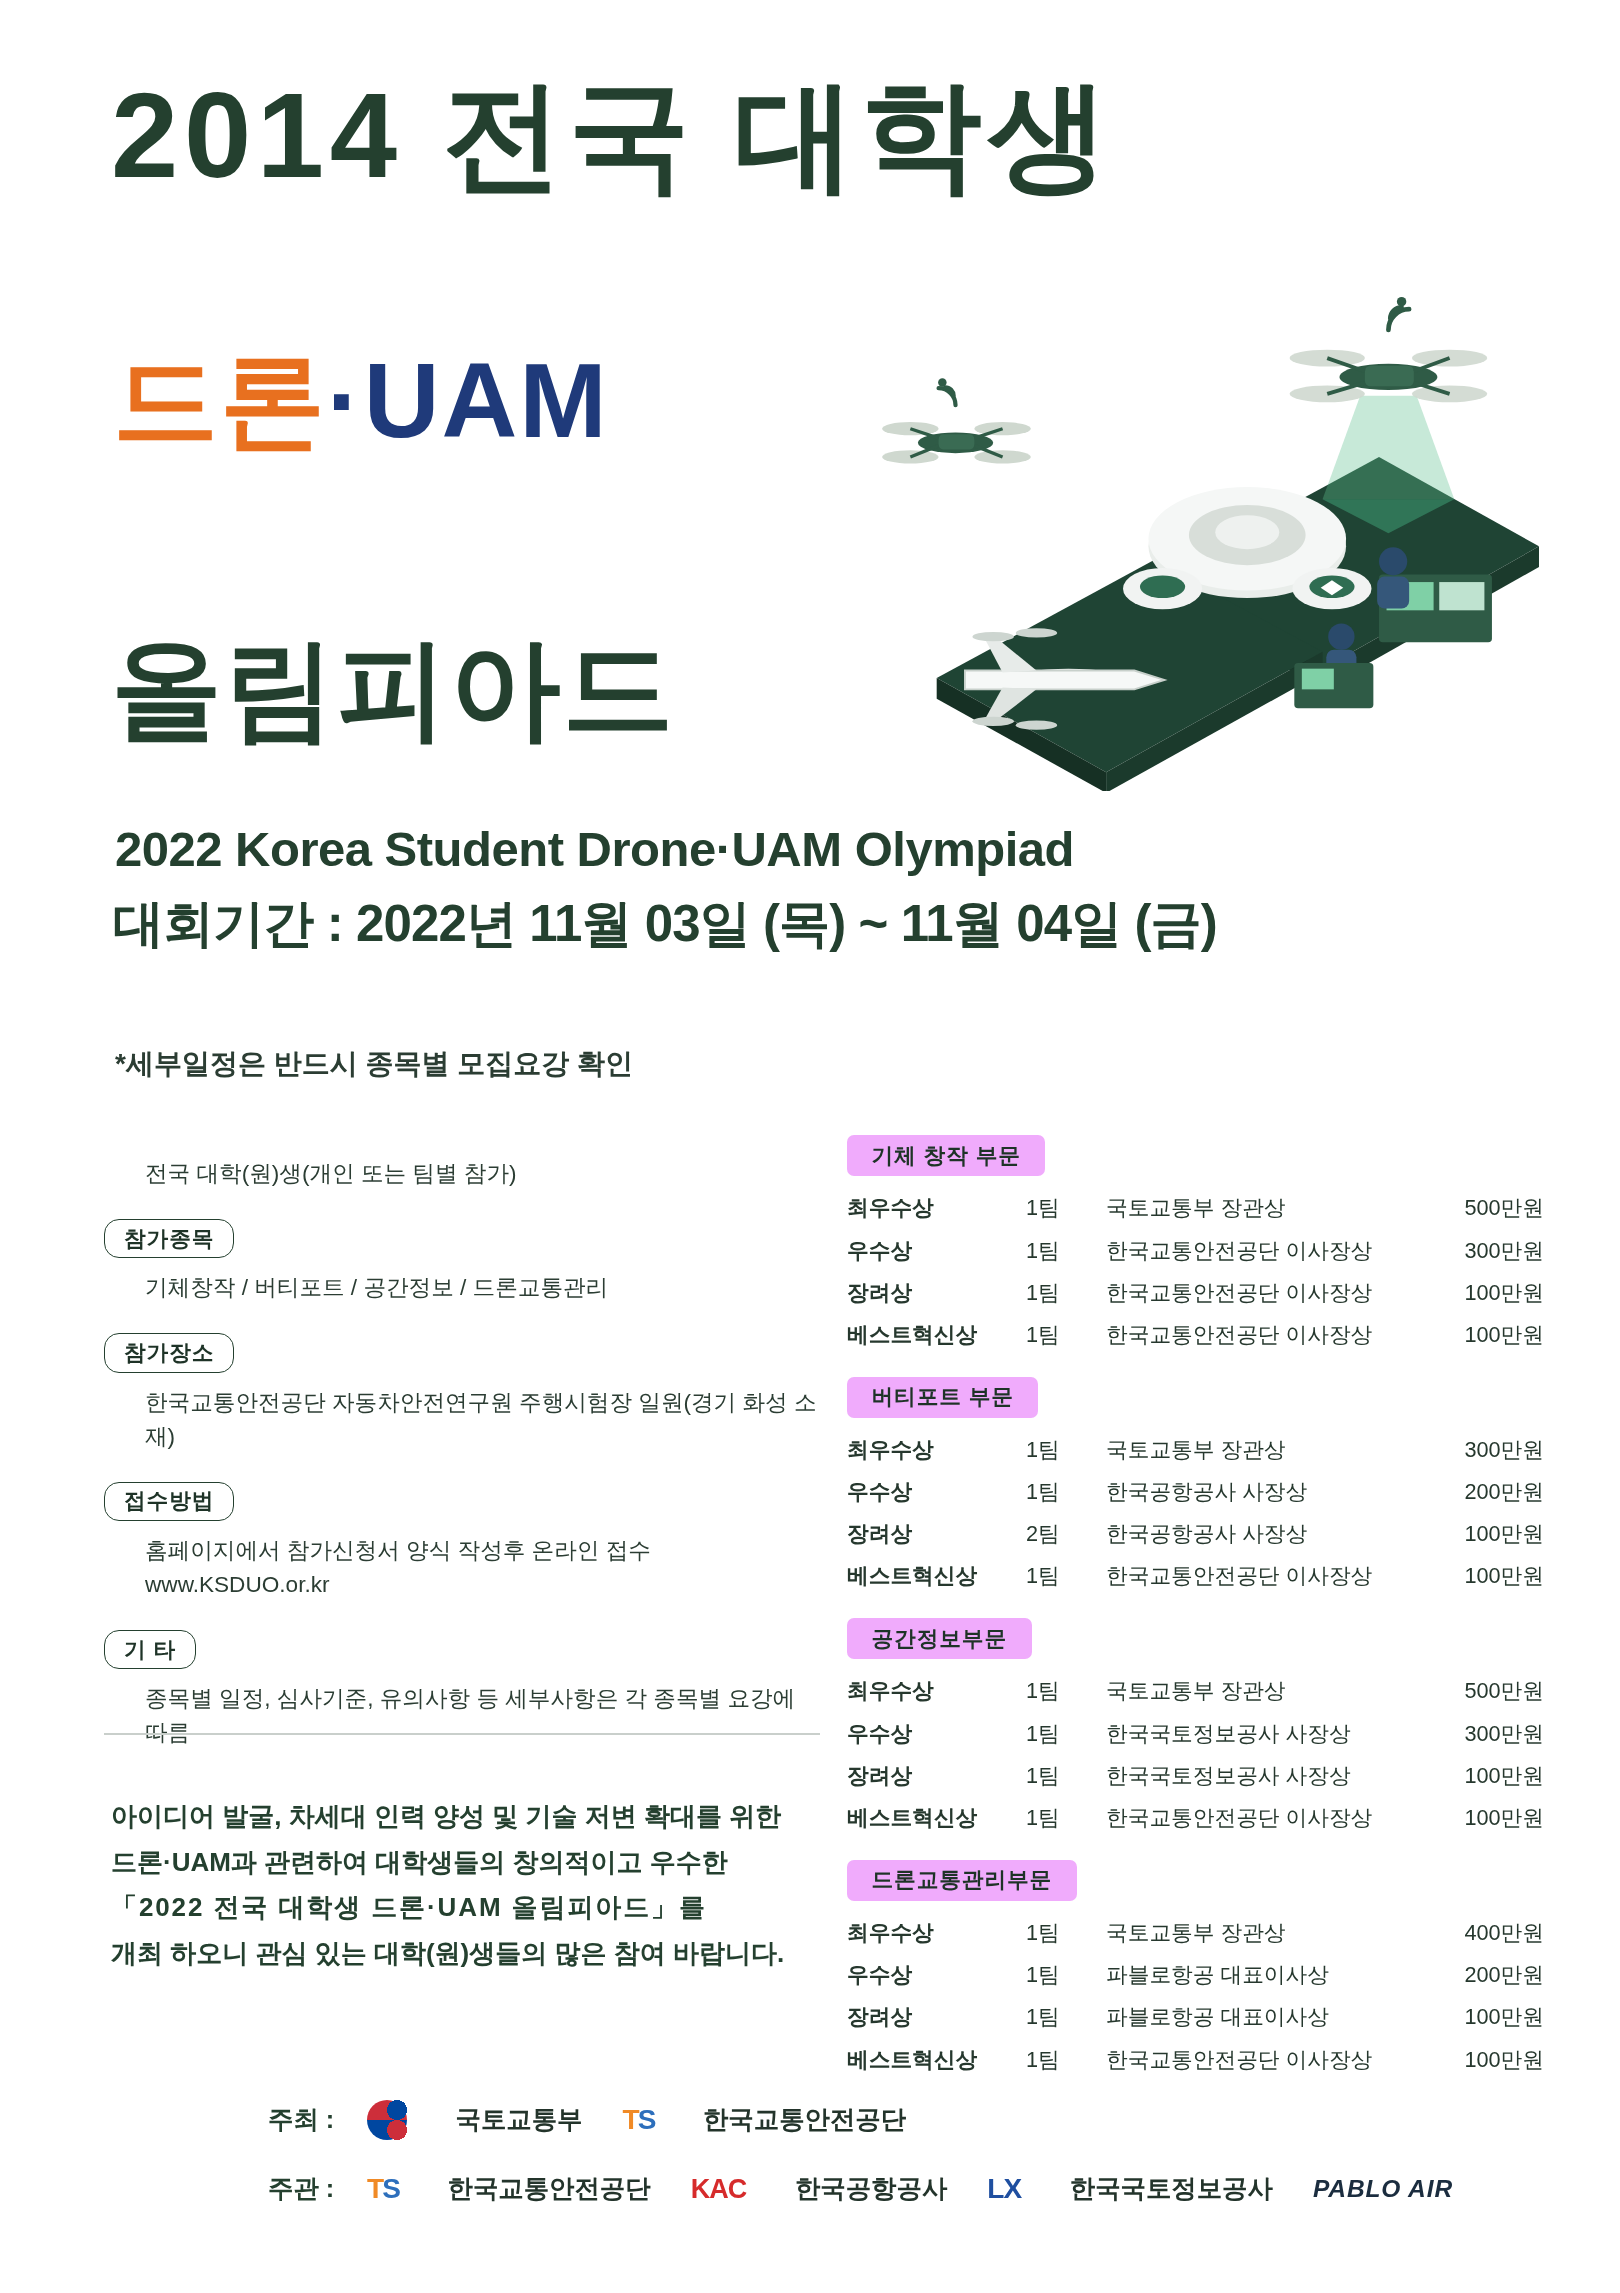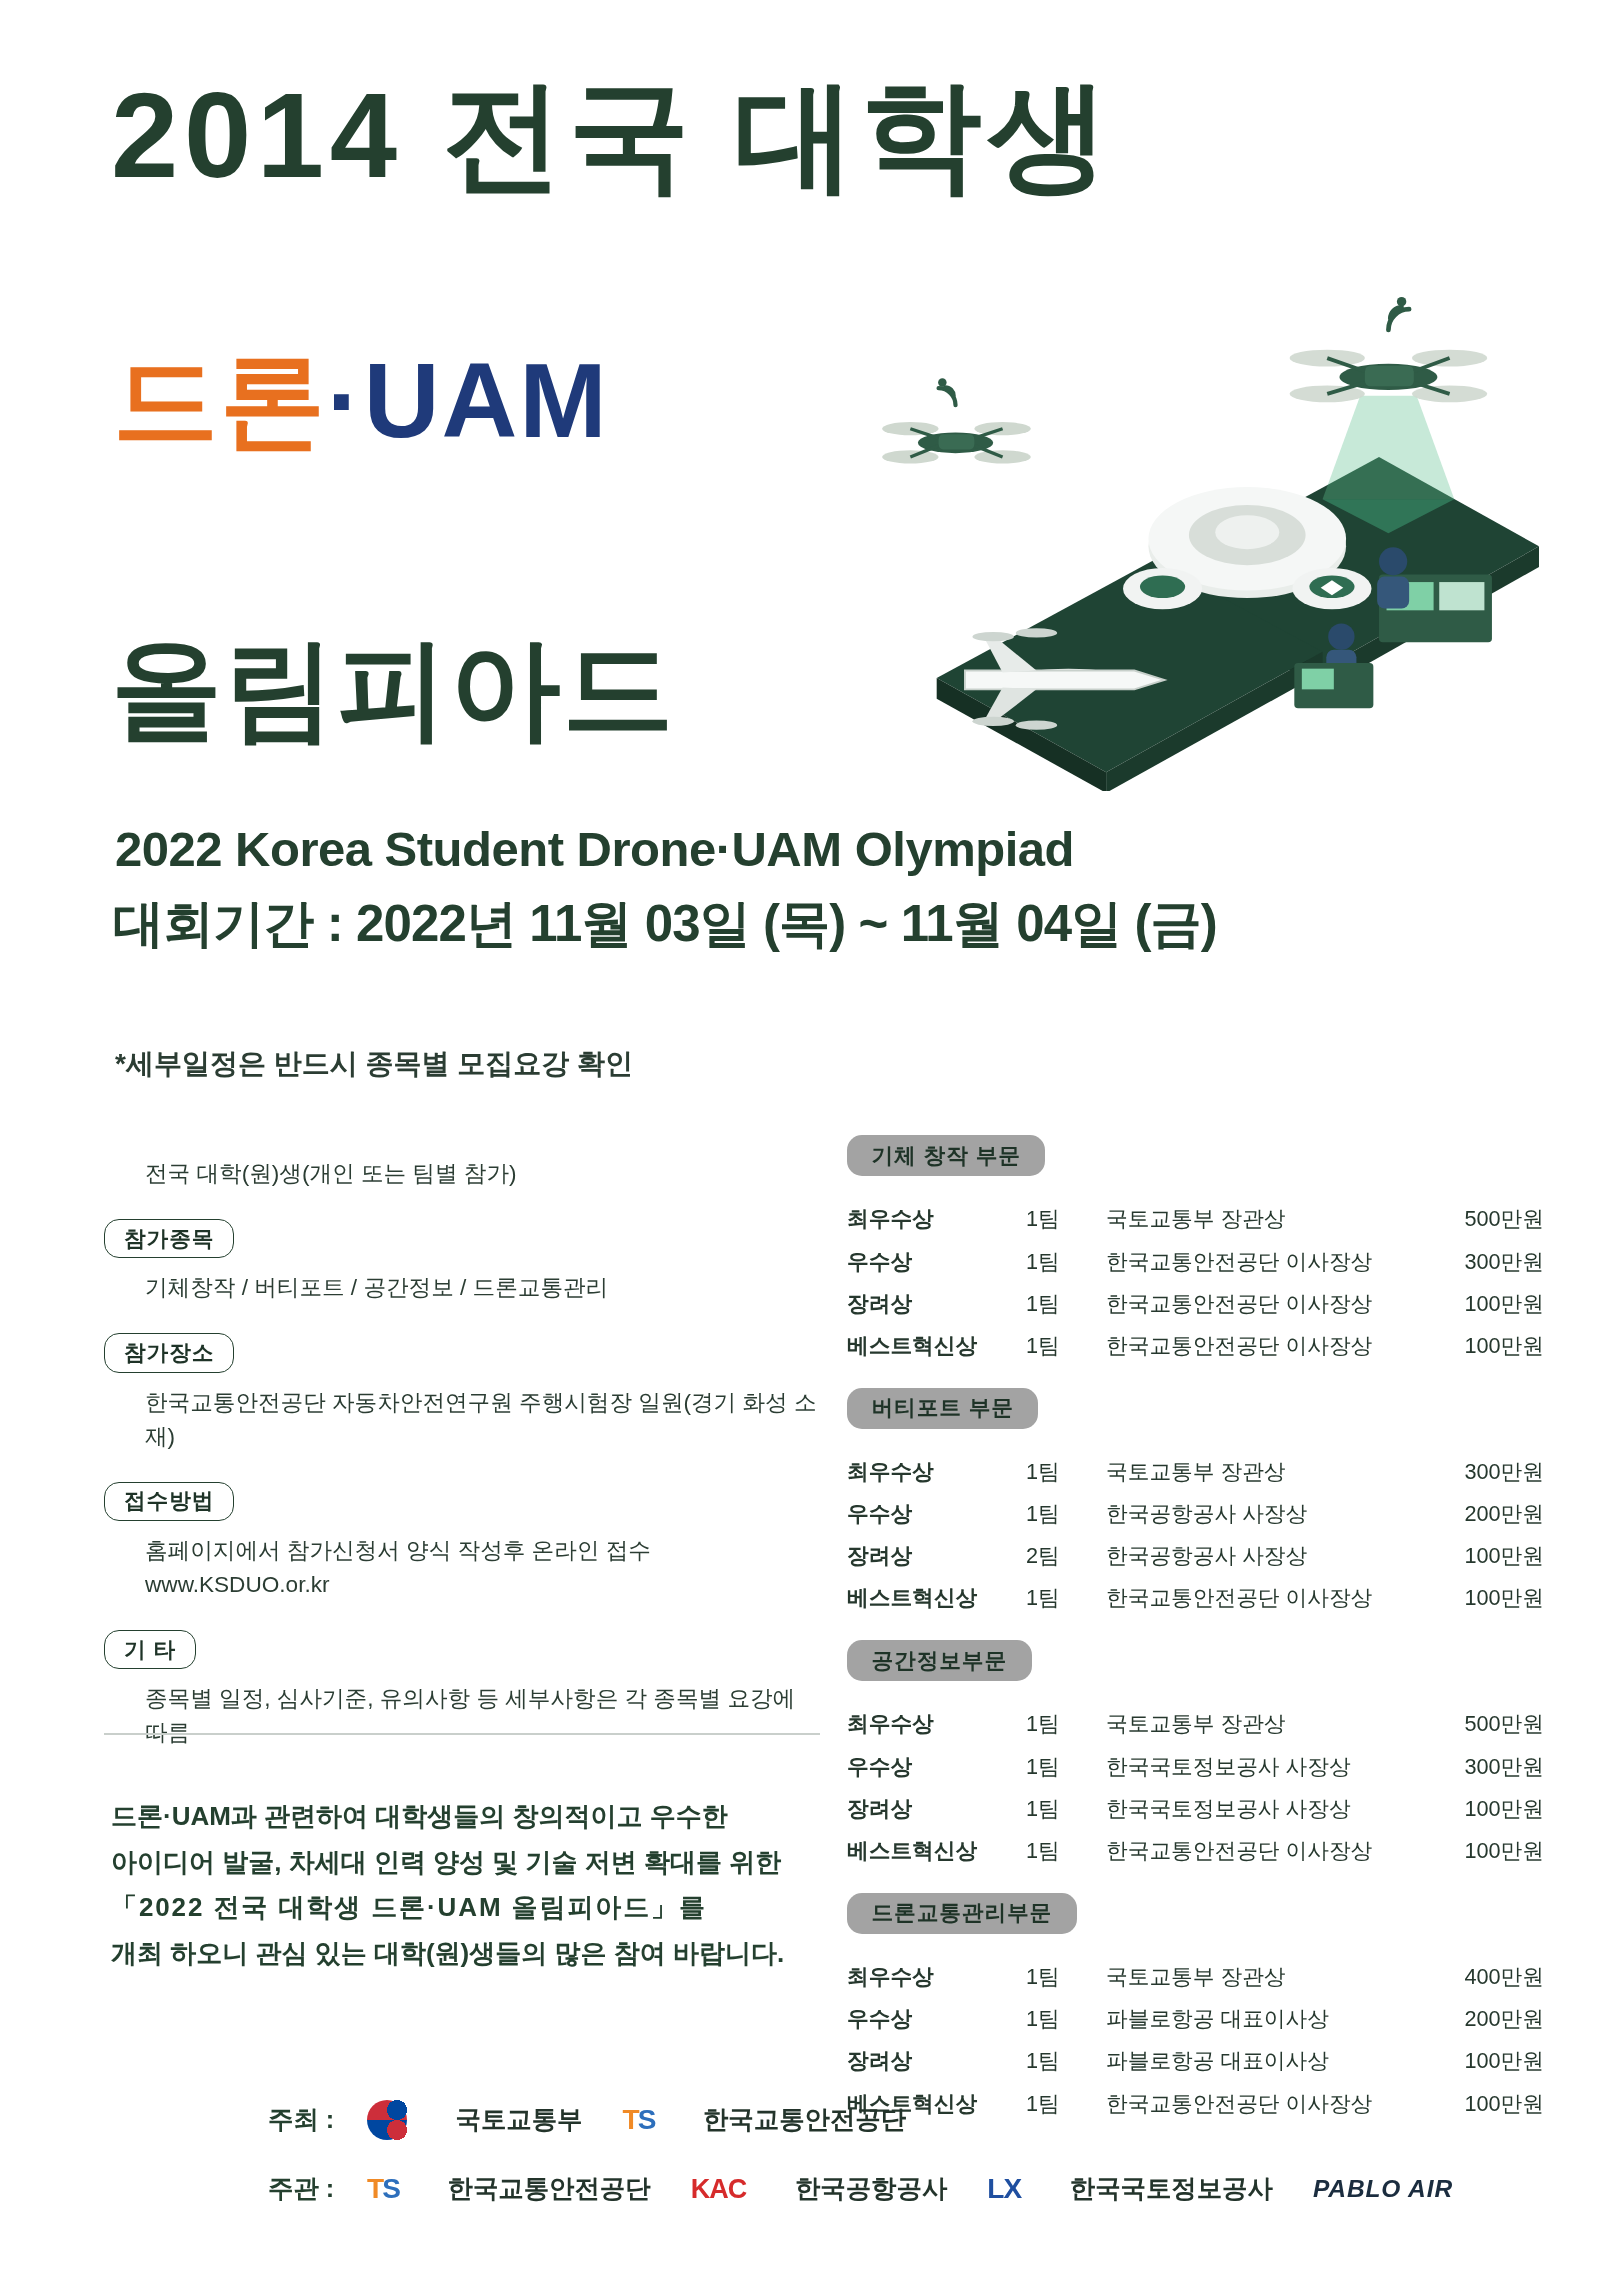--- a/index.html
+++ b/index.html
@@ -72,24 +72,24 @@
   .blurb {
     position:absolute; left:111px; top:1794px; width:716px;
     font-size:26px; line-height:1.75; color:#24402f; font-weight:600;
   }
   .blurb .sp { letter-spacing:1.9px; }
 
   
   .right-col { position:absolute; left:847px; top:1135px; width:697px; }
   .sect-tag {
     display:inline-block;
-    background:#a3a3a3; color:#1e3327;
+    background:#f0abfc; color:#1e3327;
     font-size:21.7px; font-weight:700;
-    padding:5.6px 24.5px 6.6px 24.5px; border-radius:15px;
-    margin-bottom: 16px; letter-spacing:0.9px;
+    padding:5.6px 24.5px 6.6px 24.5px; border-radius:7px;
+    margin-bottom: 5px; letter-spacing:0.9px;
   }
   table.awards { width:100%; border-collapse:collapse; margin: 5.6px 0 21px 0; }
   table.awards td {
     font-size:21.7px; color:#26382e; padding:6.6px 0 6.6px 0; vertical-align:middle;
   }
   td.c-name { width: 179px; padding-left:36px;font-weight:bold; }
   td.c-team { width: 80px; }
   td.c-prize { }
   td.c-money { text-align:right; width:132px; padding-right:5.6px; }
 
@@ -243,22 +243,22 @@
 
     <div class="tagrow">
       <span class="tag">기 타</span>
     </div>
     <div class="tagtext">종목별 일정, 심사기준, 유의사항 등 세부사항은 각 종목별 요강에 따름</div>
   </div>
 
   <div class="divider"></div>
 
   <div class="blurb">
+    <div>아이디어 발굴, 차세대 인력 양성 및 기술 저변 확대를 위한</div>
     <div>드론·UAM과 관련하여 대학생들의 창의적이고 우수한</div>
-    <div>아이디어 발굴, 차세대 인력 양성 및 기술 저변 확대를 위한</div>
     <div class="sp">「2022 전국 대학생 드론·UAM 올림피아드」를</div>
     <div>개최 하오니 관심 있는 대학(원)생들의 많은 참여 바랍니다.</div>
   </div>
 
   <div class="right-col">
 
     <div>
       <span class="sect-tag">기체 창작 부문</span>
       <table class="awards">
         <tbody>

